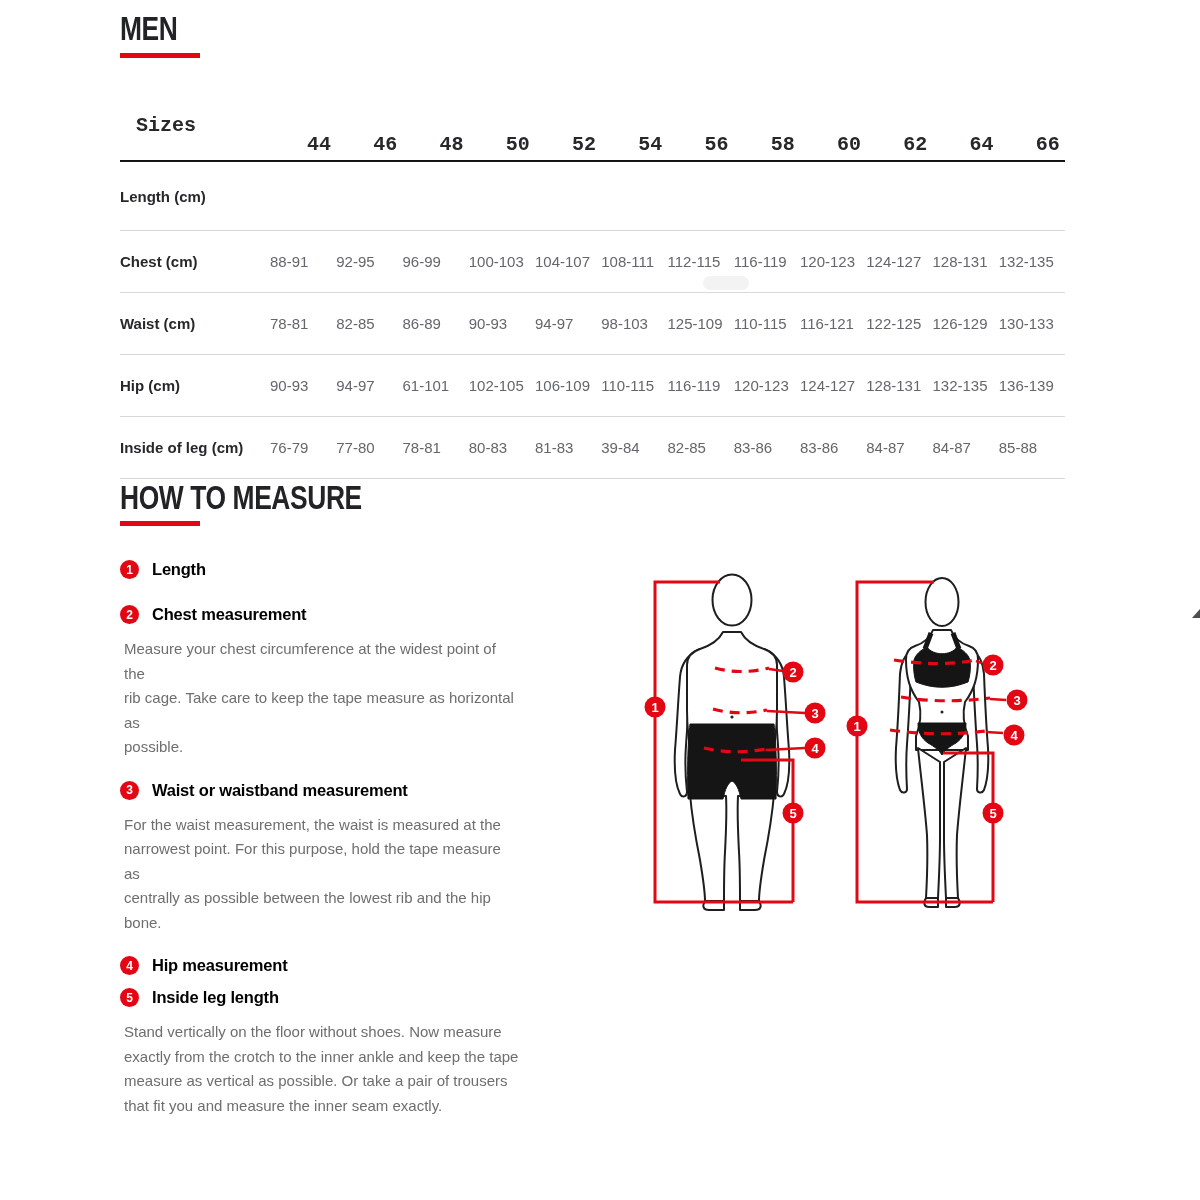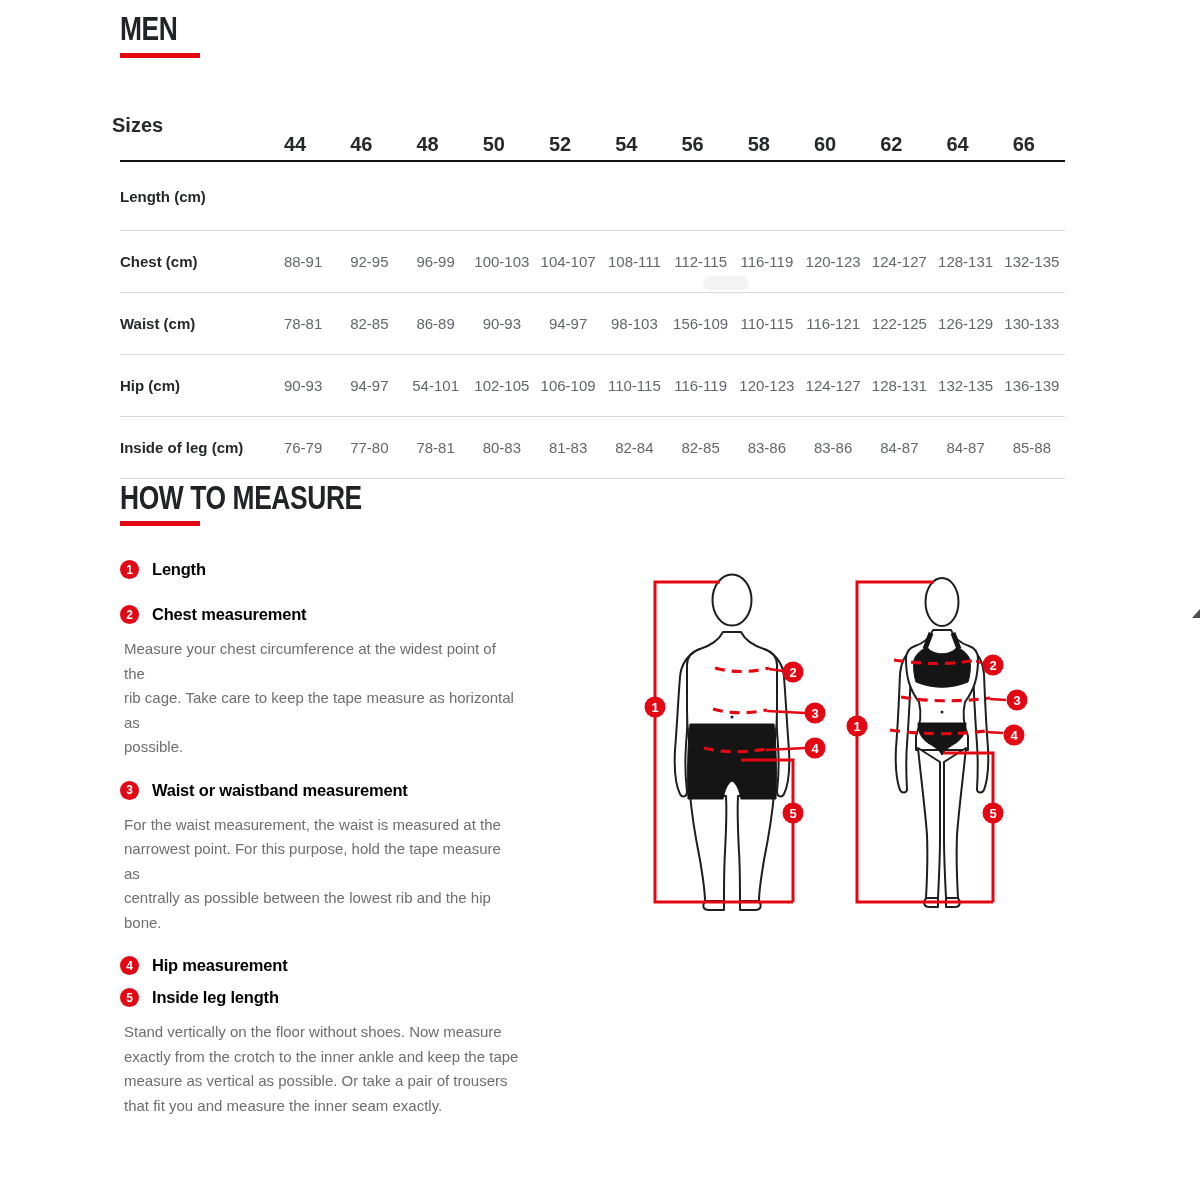--- a/index.html
+++ b/index.html
@@ -12,33 +12,33 @@
   .abs{position:absolute;}
   
   .big-heading{
     font-size:33px;font-weight:800;color:#222326;
     letter-spacing:-0.5px;transform:scaleX(.8);transform-origin:left center;
     white-space:nowrap;margin:0;
   }
   .red-underline{background:#e30613;height:4.5px;width:80px;}
   
   .sizes-row{
-    left:112px;top:95px;width:945px;height:32px;
-    display:grid;grid-template-columns:150px repeat(12,1fr);align-items:center;
+    left:136px;top:95px;width:945px;height:32px;
+    display:grid;grid-template-columns:150px repeat(12,1fr);align-items:center;font-family:Liberation Mono, monospace;
   }
   .sizes-label{font-size:20px;font-weight:700;color:#26282a;}
   .size-col{font-size:20px;font-weight:700;color:#26282a;text-align:center;margin-top:38px;}
   .table-body{left:120px;top:160px;width:945px;border-top:2px solid #141414;}
   .trow{
     display:grid;grid-template-columns:150px repeat(12,1fr);
     align-items:center;border-bottom:1px solid #d9d9d9;height:61px;
   }
   .trow.first{height:68px;}
   .tlabel{font-size:15px;font-weight:700;color:#26282a;}
-  .tval{font-size:15px;color:#63666b;text-align:center;white-space:nowrap;}
+  .tval{font-size:15px;color:#63666b;white-space:nowrap;}
   .tspan{grid-column:2 / -1;text-align:center;font-size:15px;color:#63666b;}
   .hover-blob{left:703px;top:276px;width:46px;height:14px;background:#f3f3f4;border-radius:7px;}
   
   .instructions{left:120px;top:560px;width:400px;}
   .m-item .item-header{display:flex;align-items:center;gap:13px;margin:0 0 13px 0;}
   .m-item.no-desc .item-header{margin-bottom:26px;}
   .num-badge{
     width:19px;height:19px;border-radius:50%;background:#e30613;color:#fff;
     font-size:12px;font-weight:700;display:flex;align-items:center;justify-content:center;
     flex:0 0 19px;line-height:1;
@@ -101,50 +101,50 @@
       <div class="tval">132-135</div>
     </div>
     <div class="trow">
       <div class="tlabel">Waist (cm)</div>
       <div class="tval">78-81</div>
       <div class="tval">82-85</div>
       <div class="tval">86-89</div>
       <div class="tval">90-93</div>
       <div class="tval">94-97</div>
       <div class="tval">98-103</div>
-      <div class="tval">156-109</div>
+      <div class="tval">125-109</div>
       <div class="tval">110-115</div>
       <div class="tval">116-121</div>
       <div class="tval">122-125</div>
       <div class="tval">126-129</div>
       <div class="tval">130-133</div>
     </div>
     <div class="trow">
       <div class="tlabel">Hip (cm)</div>
       <div class="tval">90-93</div>
       <div class="tval">94-97</div>
-      <div class="tval">54-101</div>
+      <div class="tval">61-101</div>
       <div class="tval">102-105</div>
       <div class="tval">106-109</div>
       <div class="tval">110-115</div>
       <div class="tval">116-119</div>
       <div class="tval">120-123</div>
       <div class="tval">124-127</div>
       <div class="tval">128-131</div>
       <div class="tval">132-135</div>
       <div class="tval">136-139</div>
     </div>
     <div class="trow">
       <div class="tlabel">Inside of leg (cm)</div>
       <div class="tval">76-79</div>
       <div class="tval">77-80</div>
       <div class="tval">78-81</div>
       <div class="tval">80-83</div>
       <div class="tval">81-83</div>
-      <div class="tval">82-84</div>
+      <div class="tval">39-84</div>
       <div class="tval">82-85</div>
       <div class="tval">83-86</div>
       <div class="tval">83-86</div>
       <div class="tval">84-87</div>
       <div class="tval">84-87</div>
       <div class="tval">85-88</div>
     </div>
   </div>
 
 <h2 class="abs big-heading" style="left:120px;top:479px;">HOW TO MEASURE</h2>

